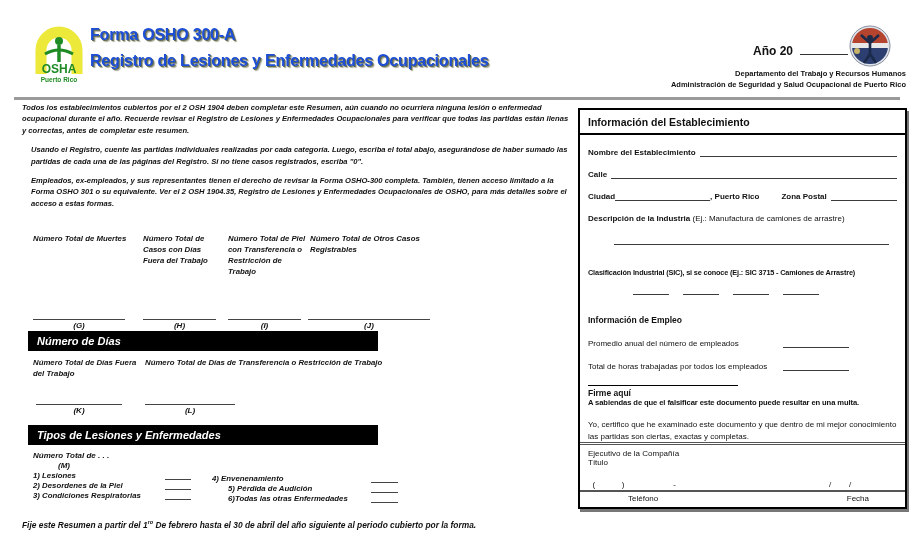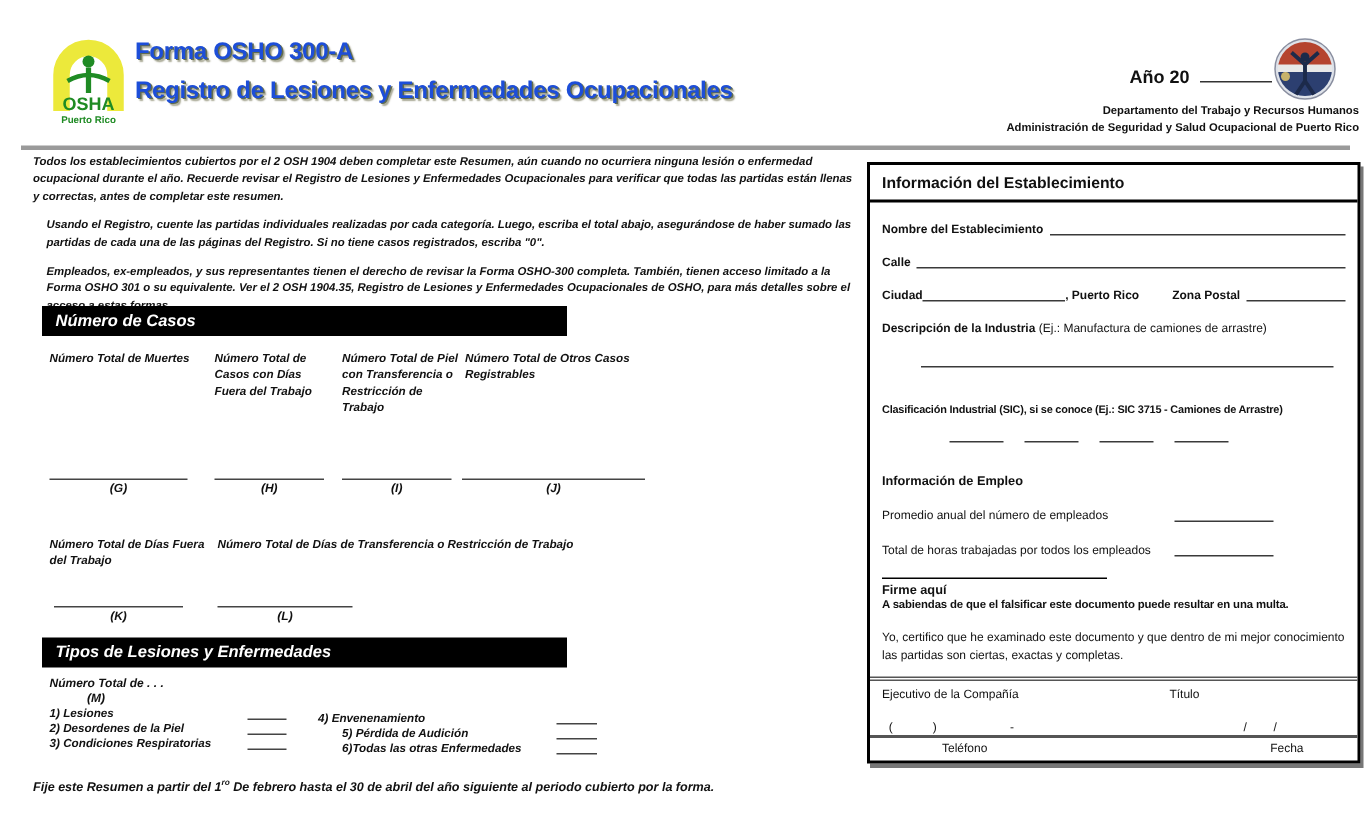--- a/index.html
+++ b/index.html
@@ -81,21 +81,21 @@
   .sic-blanks .u{width:36px;border-bottom:1px solid #3a3a3a;height:1px;}
   .empleo-title{margin-top:20px;font-weight:bold;font-size:8.5px;}
   .emp-row{display:flex;align-items:flex-end;margin-top:13px;justify-content:flex-end;}
   .emp-row .u{border-bottom:1px solid #3a3a3a;height:9px;width:66px;margin-left:auto;margin-right:48px;}
   .firme-line{width:150px;border-top:1px solid #000;margin-top:14px;}
   .firme-title{font-weight:bold;font-size:8.5px;margin-top:2px;}
   .firme-warning{font-weight:bold;font-size:7.6px;letter-spacing:-0.1px;white-space:nowrap;}
   .certifico{margin-top:12px;line-height:1.5;}
   .sig{position:absolute;left:0;right:0;bottom:4px;}
   .sig-top{border-top:3px double #555;margin:0;}
-  .sig-row1{display:flex;margin-top:4px;padding:0 8px;}
+  .sig-row1{display:flex;margin-top:4px;padding:0 8px;flex-direction:column;}
   .sig-row1 .ex{flex:1;} .sig-row1 .ti{width:38%;}
   .sig-row2{display:flex;align-items:flex-end;margin-top:13px;border-bottom:2px solid #555;
             padding:0 8px 1px;white-space:pre;}
   .sig-row2 .ph{flex:1;} .sig-row2 .dt{width:22%;}
   .sig-row3{display:flex;margin-top:2px;padding:0 8px;}
   .sig-row3 .tel{margin-left:40px;} .sig-row3 .fec{margin-left:auto;margin-right:28px;}
 </style>
 </head>
 <body>
 
@@ -136,34 +136,34 @@
   </div>
 
   <div class="divider"></div>
 
   <div class="intro">
     <p>Todos los establecimientos cubiertos por el 2 OSH 1904 deben completar este Resumen, aún cuando no ocurriera ninguna lesión o enfermedad ocupacional durante el año.  Recuerde revisar el Registro de Lesiones y Enfermedades Ocupacionales para verificar que todas las partidas están llenas  y correctas, antes de completar este resumen.</p>
     <p class="ind">Usando el Registro, cuente las partidas individuales realizadas por cada categoría.  Luego, escriba el total abajo, asegurándose de haber sumado las partidas de cada una de las páginas del Registro.  Si no tiene casos registrados, escriba "0".</p>
     <p class="ind">Empleados, ex-empleados, y sus representantes tienen el derecho de revisar la Forma OSHO-300 completa.  También, tienen acceso limitado a la Forma OSHO 301 o su equivalente.  Ver el 2 OSH  1904.35, Registro de Lesiones y Enfermedades Ocupacionales de OSHO, para más detalles sobre el acceso a estas formas.</p>
   </div>
 
-  <div class="bar casos">Número de Casos</div>
   <div class="col-h c1">Número Total de Muertes</div>
   <div class="col-h c2">Número Total de Casos con Días Fuera del Trabajo</div>
   <div class="col-h c3">Número Total de Piel con Transferencia o Restricción de Trabajo</div>
   <div class="col-h c4">Número Total de Otros Casos Registrables</div>
   <div class="blank g"></div>
   <div class="blank h"></div>
   <div class="blank i"></div>
   <div class="blank j"></div>
   <div class="letter g">(G)</div>
   <div class="letter h">(H)</div>
   <div class="letter i">(I)</div>
   <div class="letter j">(J)</div>
 
+  <div class="bar dias">Número de Días</div>
   <div class="k-label">Número Total  de Días Fuera del Trabajo</div>
   <div class="l-label">Número Total de Días  de Transferencia o Restricción de Trabajo</div>
   <div class="blank k"></div>
   <div class="blank l"></div>
   <div class="letter k">(K)</div>
   <div class="letter l">(L)</div>
 
   <div class="bar tipos">Tipos de Lesiones y Enfermedades</div>
   <div class="tipos-sub">Número Total de . . .</div>
   <div class="tipos-m">(M)</div>

